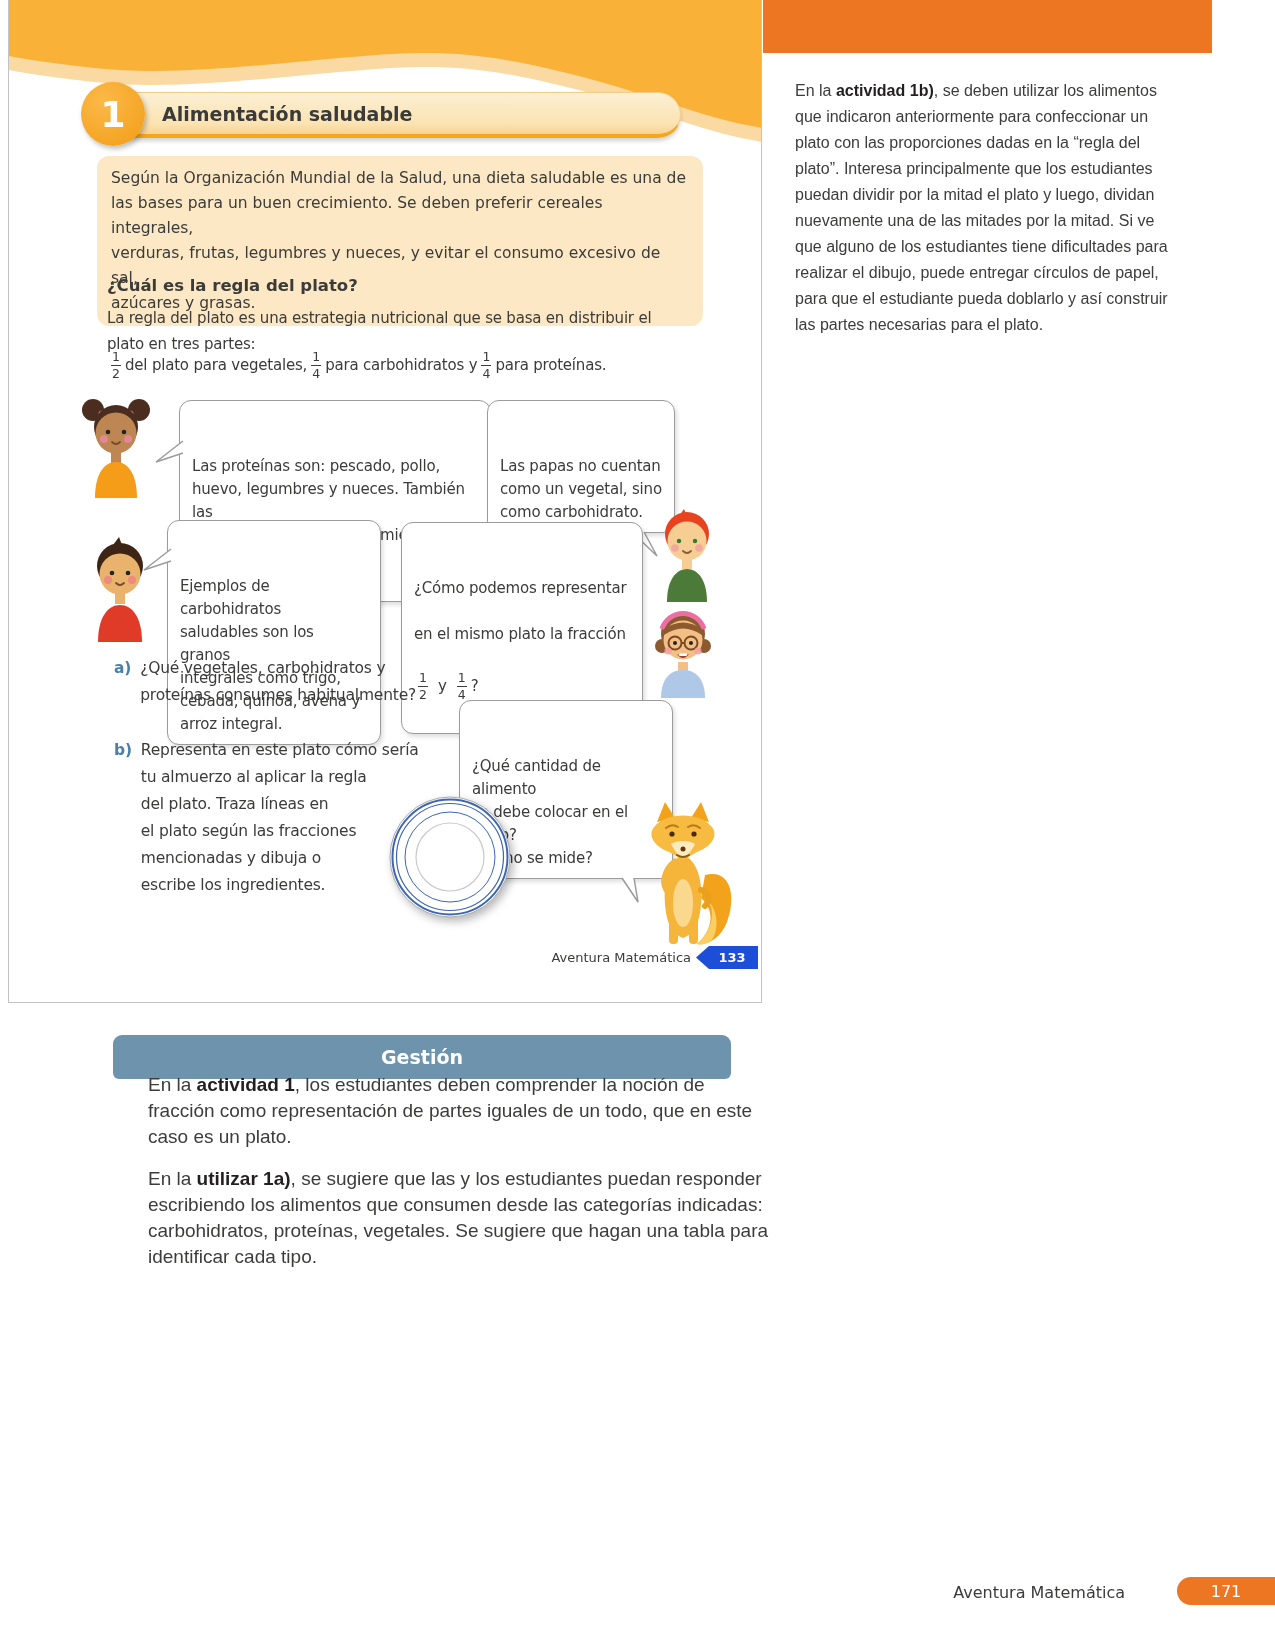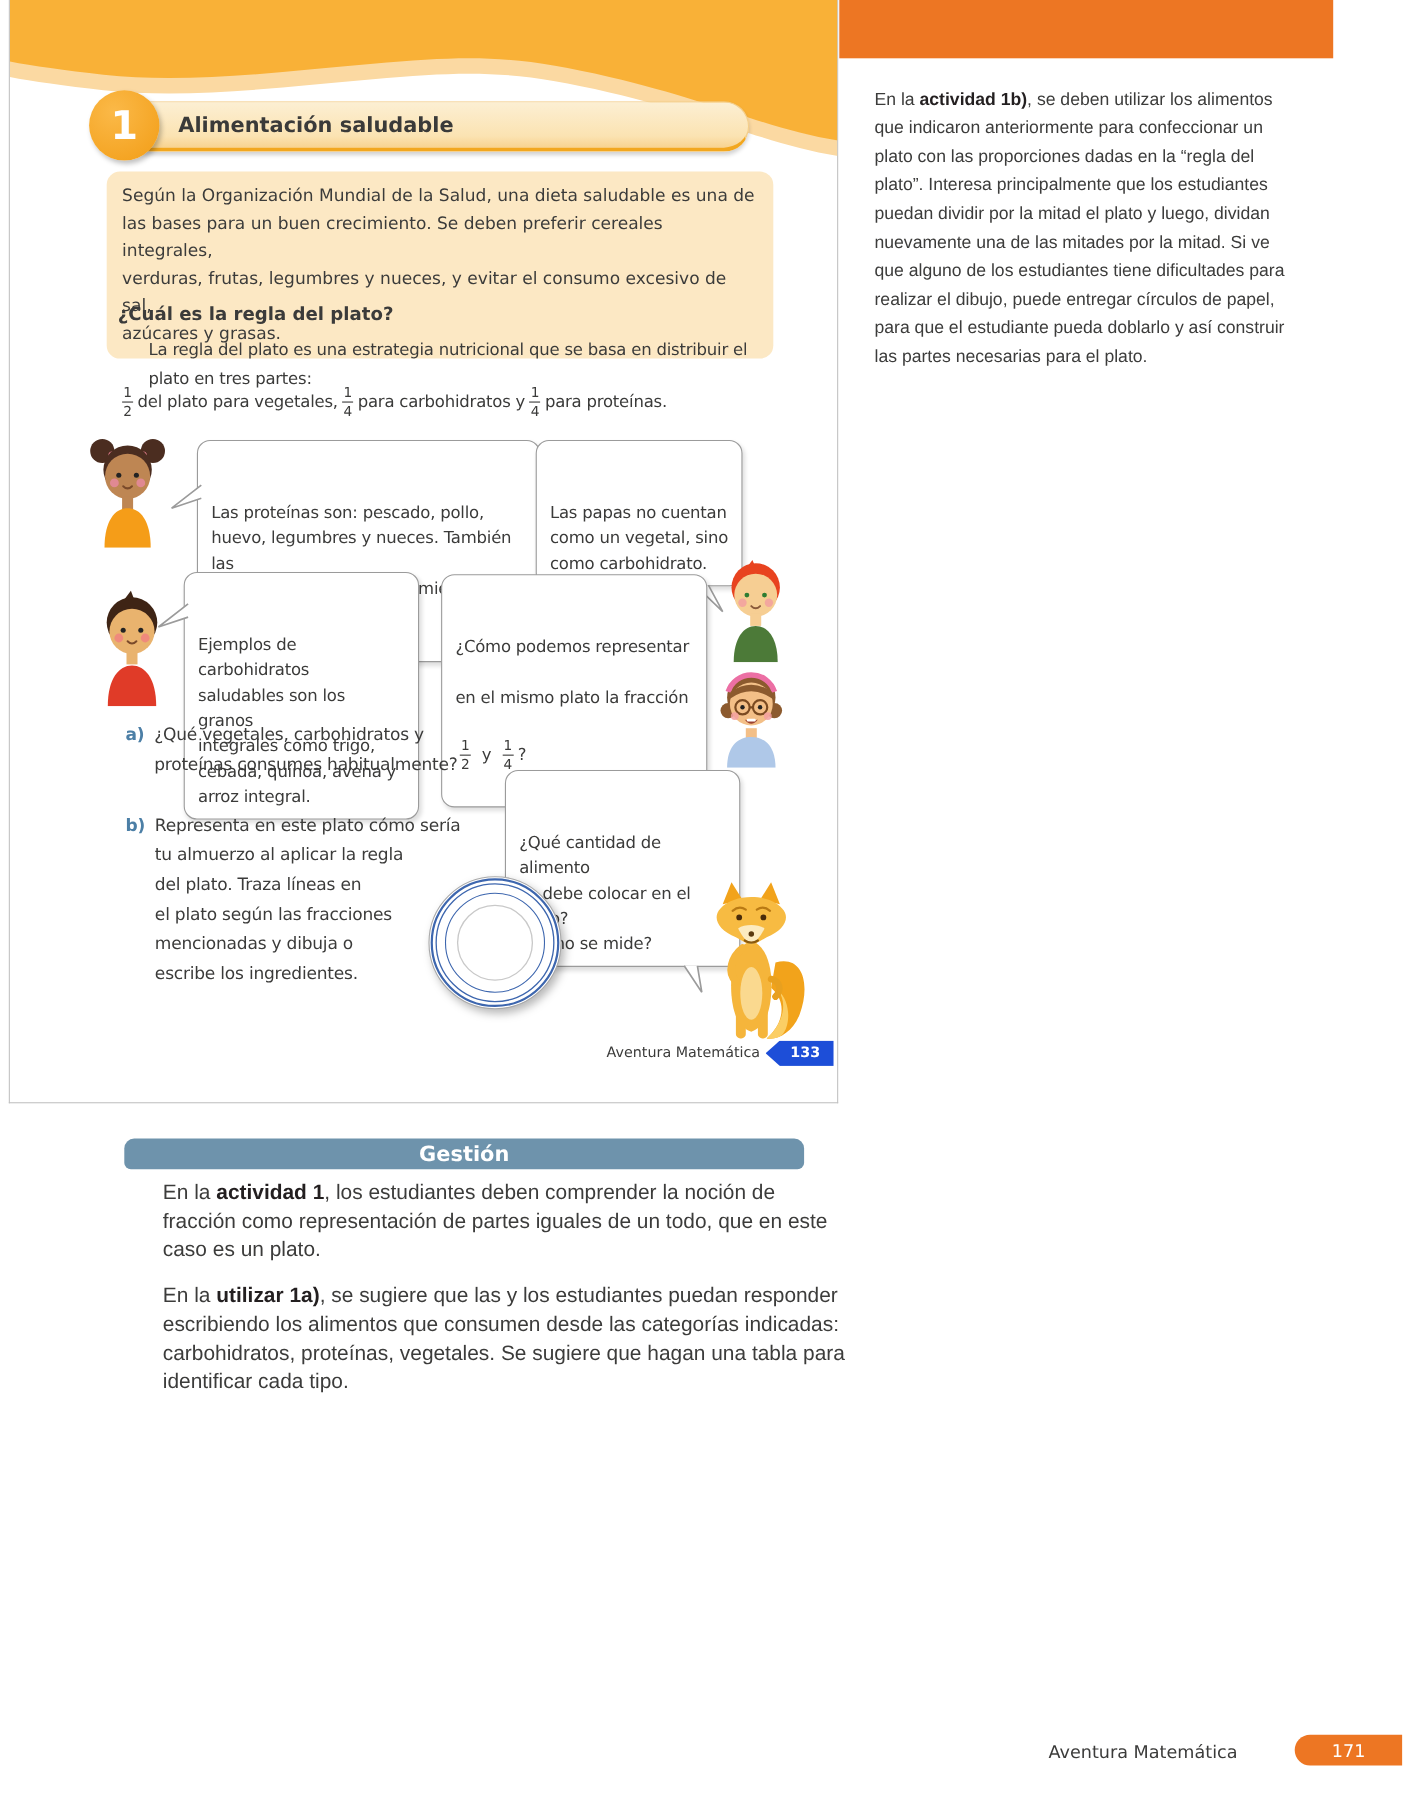--- a/index.html
+++ b/index.html
@@ -29,21 +29,21 @@
     box-shadow:0 3px 4px rgba(0,0,0,.18);
     display:flex; align-items:center; padding-left:48px; z-index:2;
   }
   .title-pill span { font-size:19px; font-weight:bold; color:#3A3A39; }
   .intro-box {
     position:absolute; left:88px; top:156px; width:606px;
     background:#FCE8C4; border-radius:12px; padding:10px 14px;
     font-size:15.5px; line-height:25px; white-space:pre-line;
   }
   .q-heading { position:absolute; left:98px; top:276px; font-size:16.5px; font-weight:bold; }
-  .intro-para { position:absolute; left:98px; top:305px; width:584px; font-size:15px; line-height:26px; white-space:pre-line; letter-spacing:-0.2px;margin-left:28px; }
+  .intro-para { position:absolute; left:98px; top:305px; width:584px; font-size:15px; line-height:26px; white-space:pre-line; letter-spacing:-0.2px; }
   .rule-row { position:absolute; left:98px; top:350px; width:600px; font-size:15px; display:flex; align-items:center; flex-wrap:nowrap; letter-spacing:-0.2px; }
   .frac { display:inline-flex; flex-direction:column; align-items:center; font-size:12.5px; line-height:1.1; margin:0 4px; vertical-align:middle; }
   .frac .bar { display:block; width:100%; min-width:10px; border-top:1.5px solid #3B3B3A; margin:1px 0; }
   
   .bubble {
     position:absolute; background:#fff; border:1.5px solid #9B9B9B; border-radius:12px;
     padding:8px 12px; font-size:15px; line-height:23px; white-space:pre-line;
     box-shadow:2px 3px 4px rgba(0,0,0,.13); letter-spacing:-0.2px;
   }
   .tail { position:absolute; overflow:visible; }
@@ -59,21 +59,21 @@
     position:absolute; right:3px; top:946px; width:62px; height:23px;
     background:#1d4ed8; clip-path:polygon(13px 0, 100% 0, 100% 100%, 13px 100%, 0 50%);
     color:#fff; font-size:13px; font-weight:bold;
     display:flex; align-items:center; justify-content:center; padding-left:10px;
   }
   
   .top-orange-block { position:absolute; left:763px; top:0; width:449px; height:53px; background:#ED7623; }
   .right-col { position:absolute; left:795px; top:78px; width:384px; font-size:16px; line-height:26px; color:#3C3C3B; }
   .right-col b, .gestion-body b { color:#231F20; }
   .gestion-bar {
-    position:absolute; left:113px; top:1035px; width:618px; height:28px;
+    position:absolute; left:113px; top:1035px; width:618px; height:44px;
     background:#6E93AC; border-radius:9px 9px 6px 6px;
     display:flex; align-items:center; justify-content:center;
     color:#fff; font-weight:bold; font-size:19px; font-family:"DejaVu Sans", sans-serif;
   }
   .gestion-body { position:absolute; left:113px; top:1072px; width:625px; font-size:19px; line-height:26px;margin-left:35px; }
   .gestion-body p + p { margin-top:16px; }
   .page-footer-brand { position:absolute; right:150px; top:1583px; font-size:16px; color:#3B3B3A; font-family:"DejaVu Sans", sans-serif; }
   .page-footer-badge {
     position:absolute; left:1177px; top:1577px; width:98px; height:28px;
     background:#ED7623; border-radius:14px 0 0 14px;

